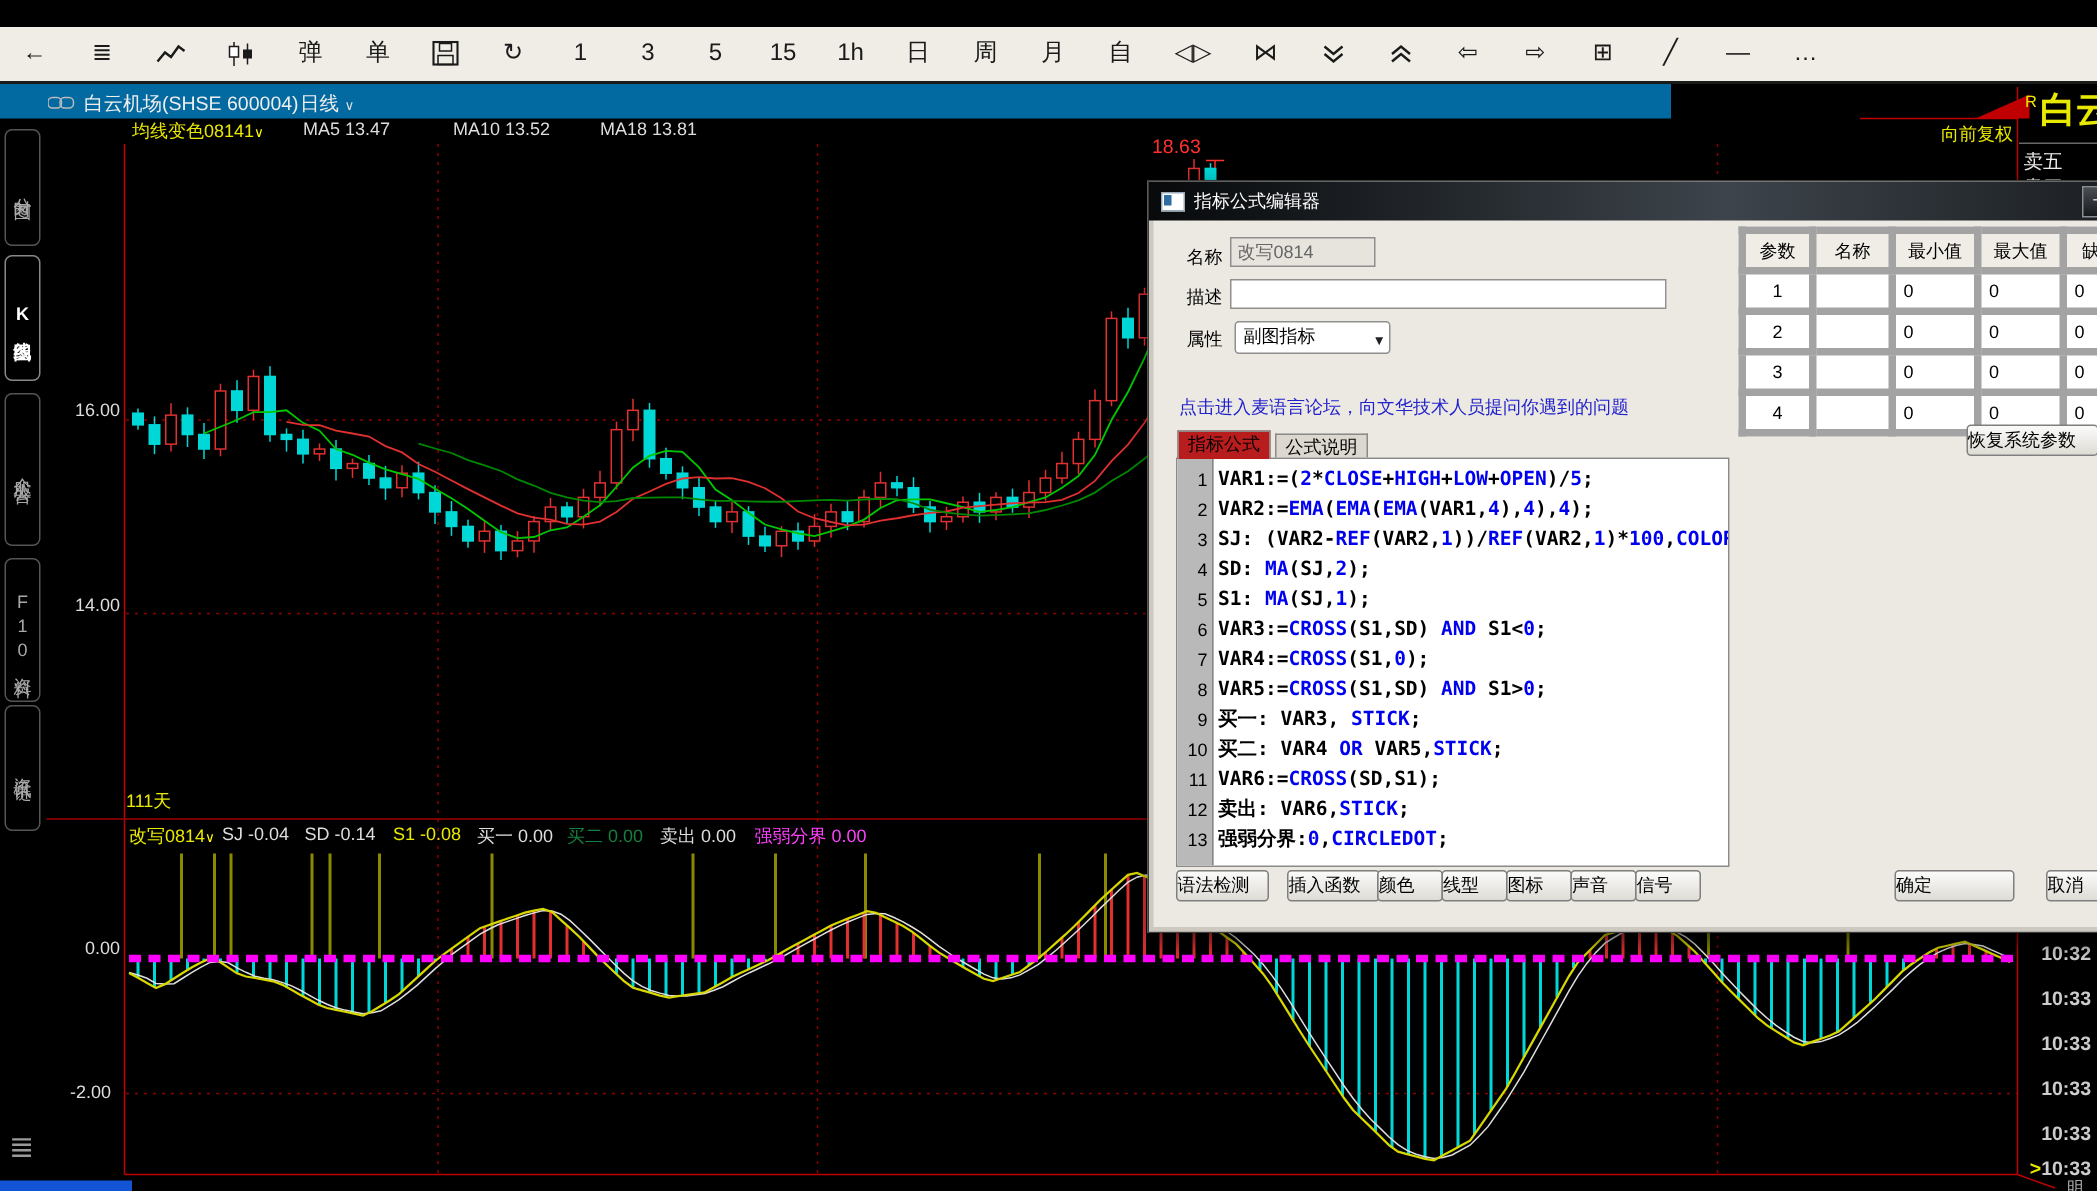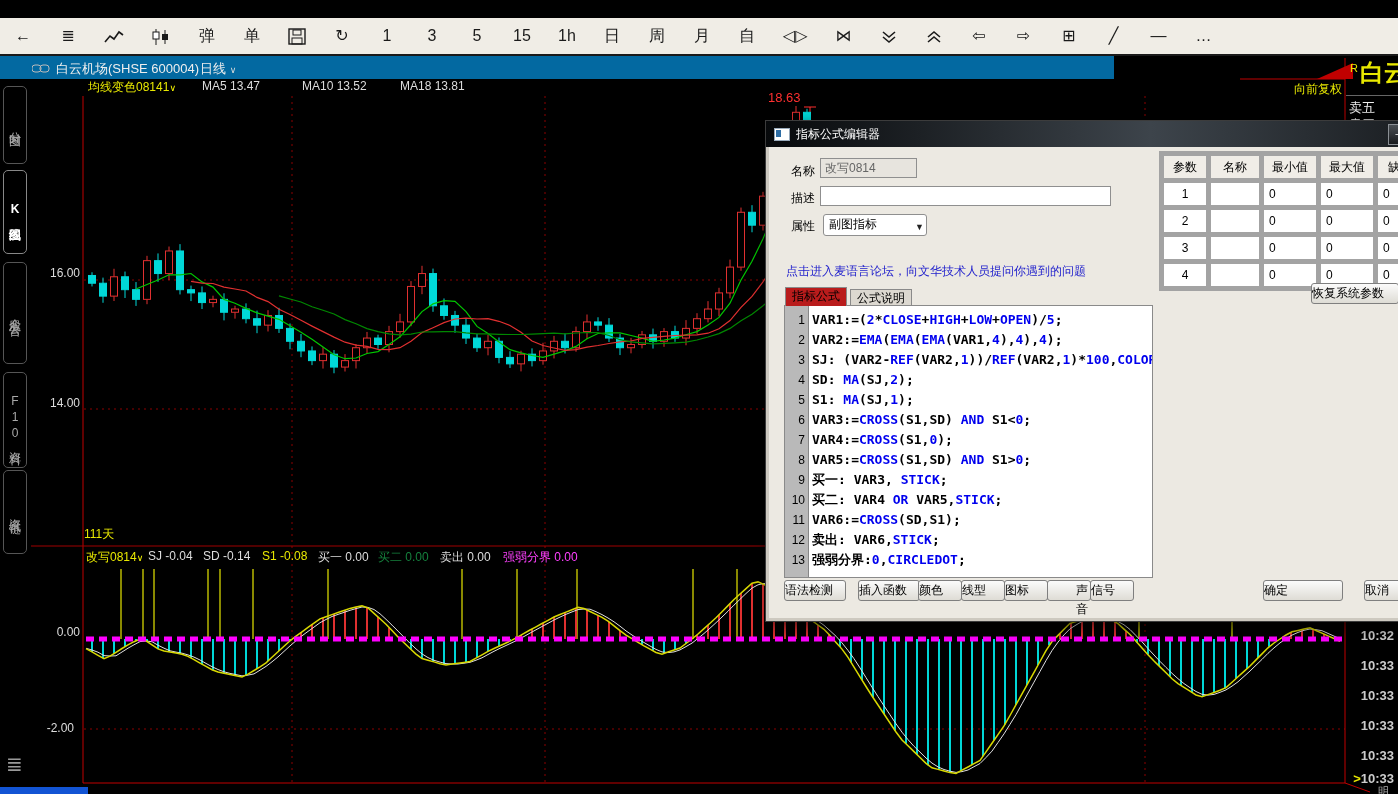--- a/index.html
+++ b/index.html
@@ -554,19 +554,19 @@
         </tbody>
       </table>
     <div class="btn" style="left:545px;top:162px;width:88px">恢复系统参数</div>
 
     <div id="dlgbtns">
         <div class="btn" style="left: 18px; top: 459px; width: 62px;">语法检测</div>
         <div class="btn" style="left: 92px; top: 459px; width: 62px;">插入函数</div>
         <div class="btn" style="left: 152px; top: 459px; width: 44px;">颜色</div>
         <div class="btn" style="left: 195px; top: 459px; width: 44px;">线型</div>
         <div class="btn" style="left: 238px; top: 459px; width: 44px;">图标</div>
-        <div class="btn" style="left: 281px; top: 459px; width: 44px; padding-left: 28px;">声音</div>
+        <div class="btn" style="left: 281px; top: 459px; width: 44px;">声音</div>
         <div class="btn" style="left: 324px; top: 459px; width: 44px;">信号</div>
       </div>
     <div class="btn" style="left:497px;top:459px;width:80px">确定</div>
     <div class="btn" style="left:598px;top:459px;width:78px">取消</div>
   </div>
 </div>
 
 </body></html>

